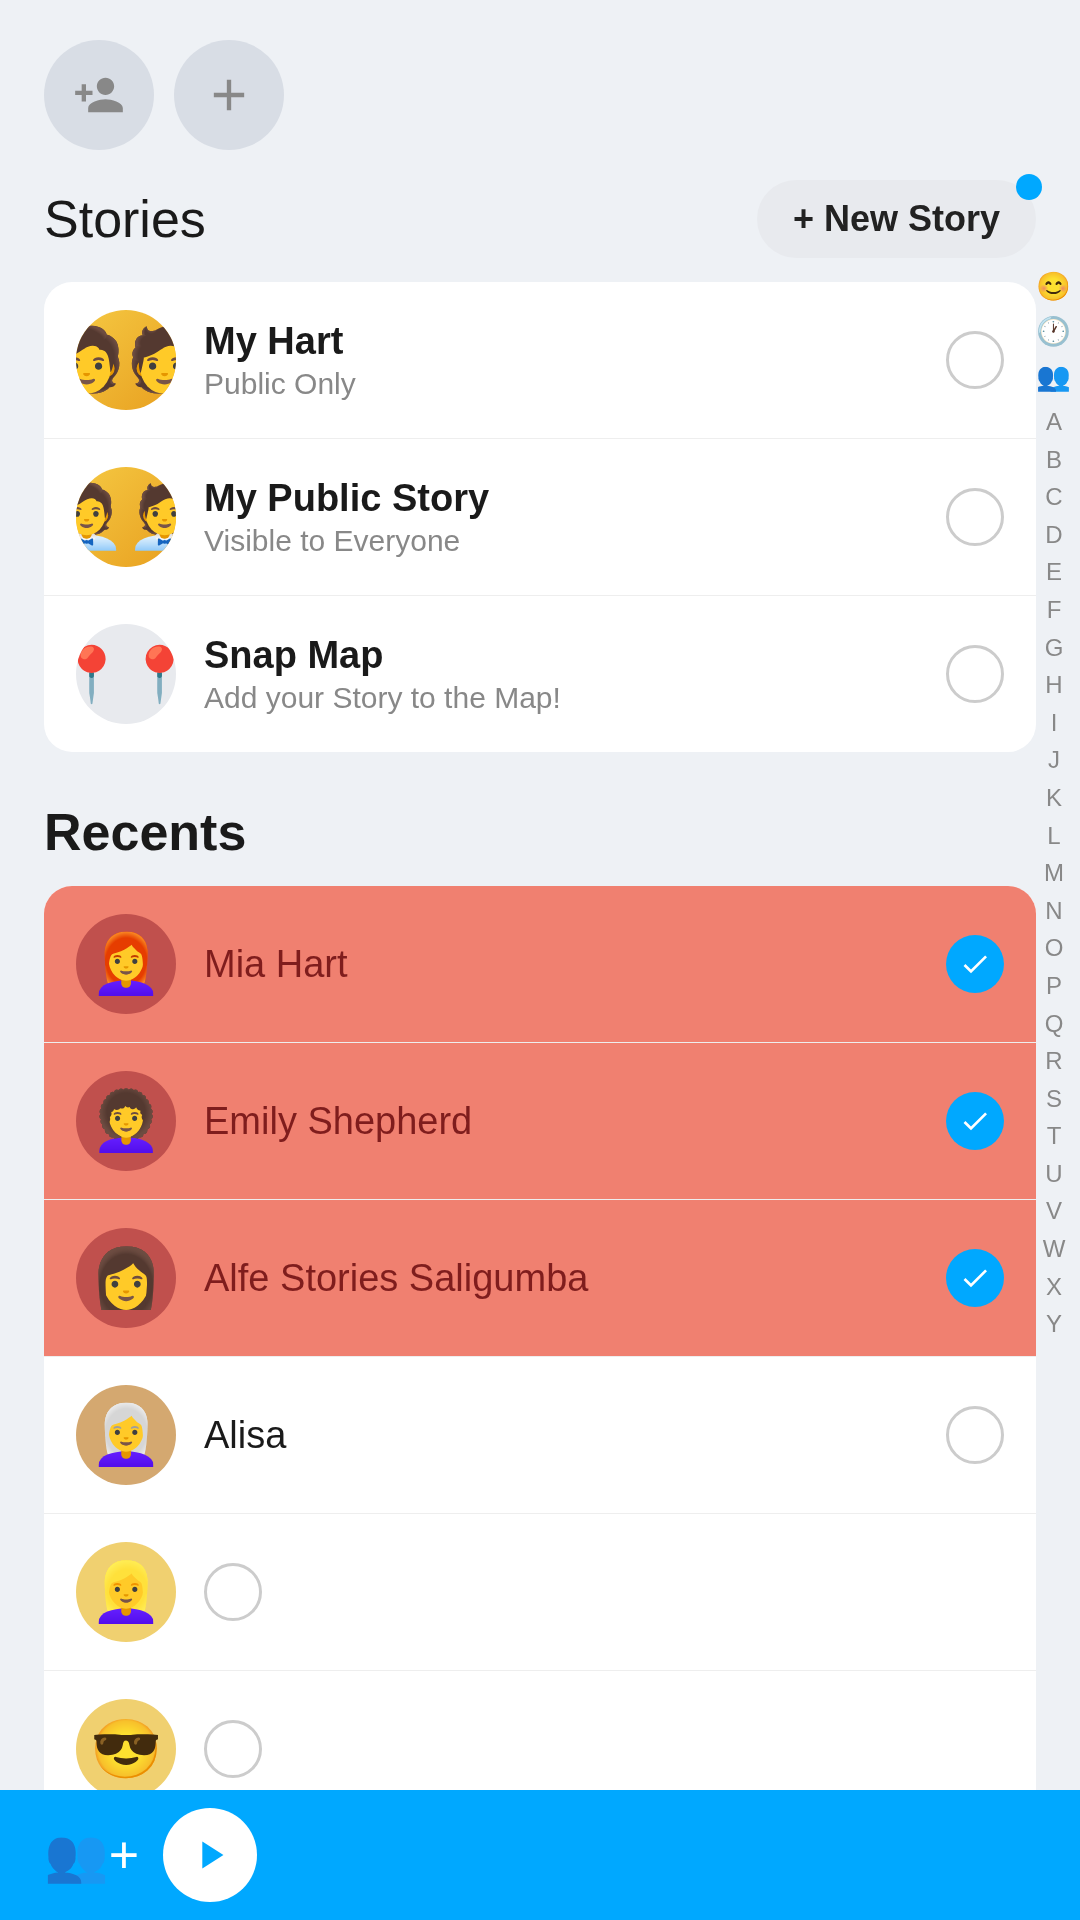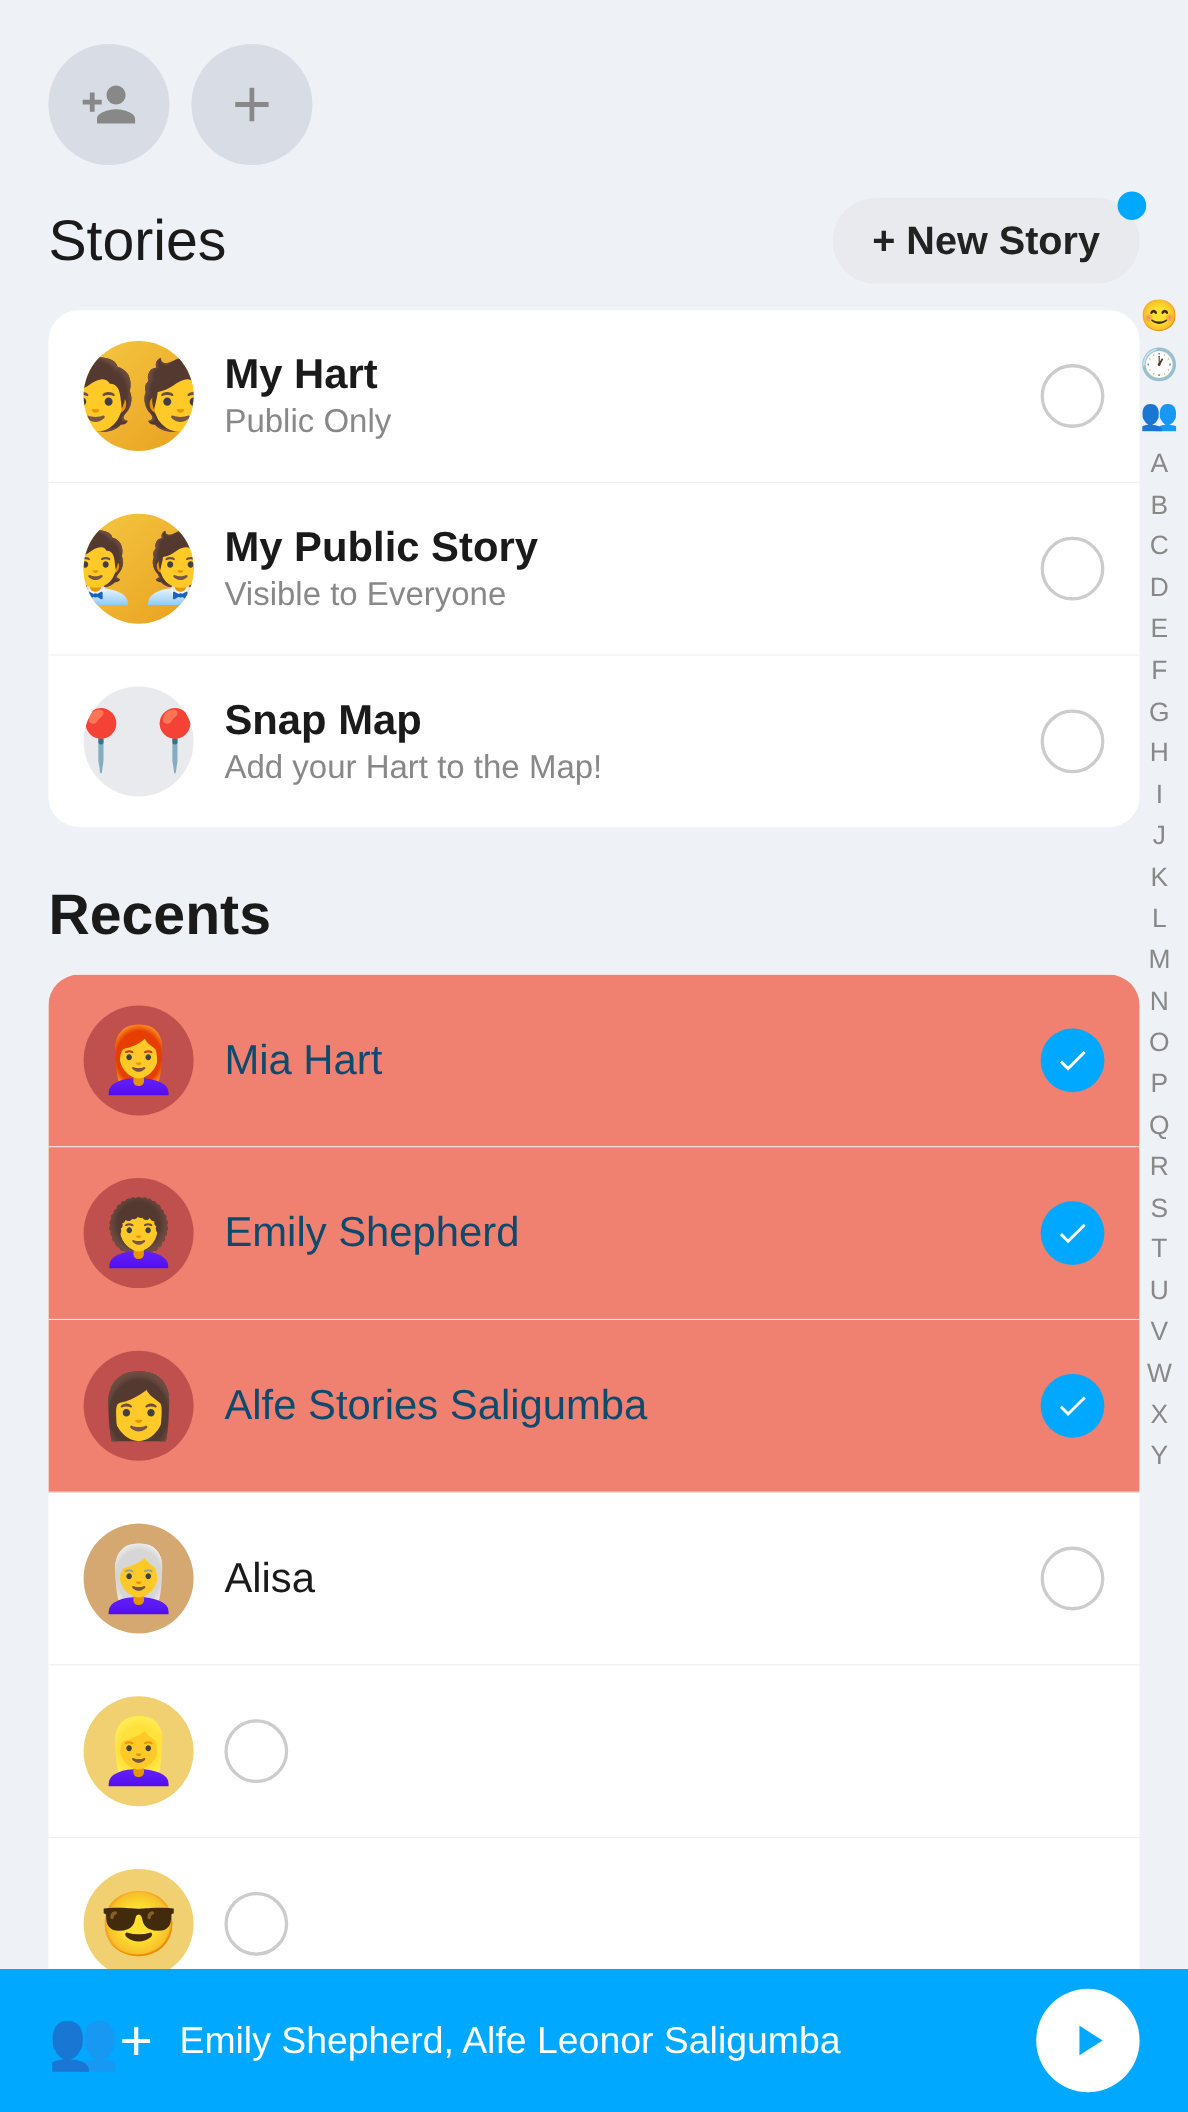--- a/index.html
+++ b/index.html
@@ -167,21 +167,21 @@
       border-bottom: 1px solid #eee;
       gap: 28px;
     }
     .recent-item:last-child { border-bottom: none; }
 
     
     .recent-item.selected {
       background: #f08070;
     }
     .recent-item.selected .recent-name {
-      color: #0c4a6e;
+      color: #7f1d1d;
     }
 
     .recent-avatar {
       width: 100px;
       height: 100px;
       border-radius: 50%;
       background: #ddd;
       flex-shrink: 0;
       display: flex;
       align-items: center;
@@ -341,21 +341,21 @@
     </div>
     <div class="radio-btn"></div>
   </div>
 
   <div class="story-item">
     <div class="story-avatar avatar-map">
       <span style="font-size:54px;line-height:100px;">📍</span>
     </div>
     <div class="story-info">
       <div class="story-name">Snap Map</div>
-      <div class="story-sub">Add your Hart to the Map!</div>
+      <div class="story-sub">Add your Story to the Map!</div>
     </div>
     <div class="radio-btn"></div>
   </div>
 </div>
 
 <div class="recents-title">Recents</div>
 
 <div class="recents-list">
 
   <div class="recent-item selected">
@@ -443,21 +443,20 @@
   <span class="alpha-letter">T</span>
   <span class="alpha-letter">U</span>
   <span class="alpha-letter">V</span>
   <span class="alpha-letter">W</span>
   <span class="alpha-letter">X</span>
   <span class="alpha-letter">Y</span>
 </div>
 
 <div class="bottom-bar">
   <span class="bottom-group-icon">👥+</span>
-  <span class="bottom-names">Emily Shepherd, Alfe Leonor Saligumba</span>
   <div class="send-btn">
     <svg viewBox="0 0 24 24">
       <path d="M8 5v14l11-7z"></path>
     </svg>
   </div>
 </div>
 
 <div style="height:160px;"></div>
 
 </body></html>

